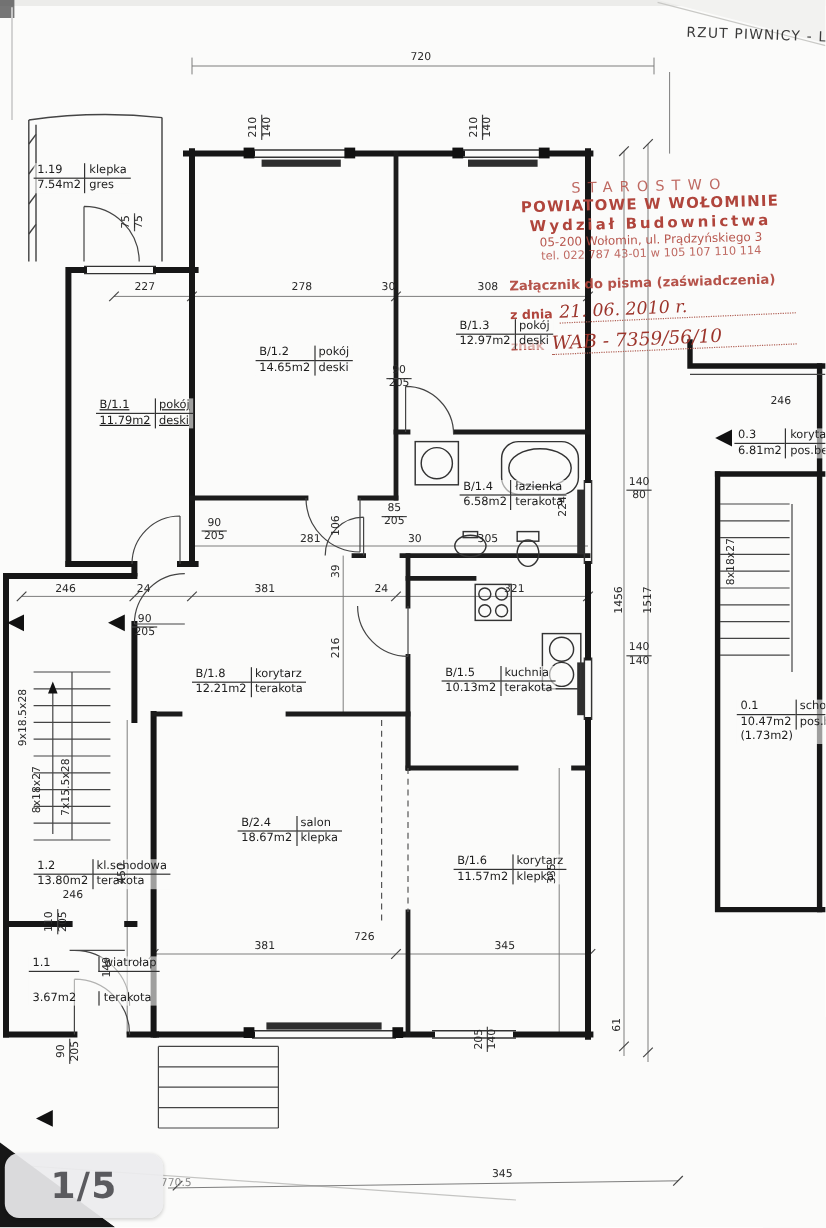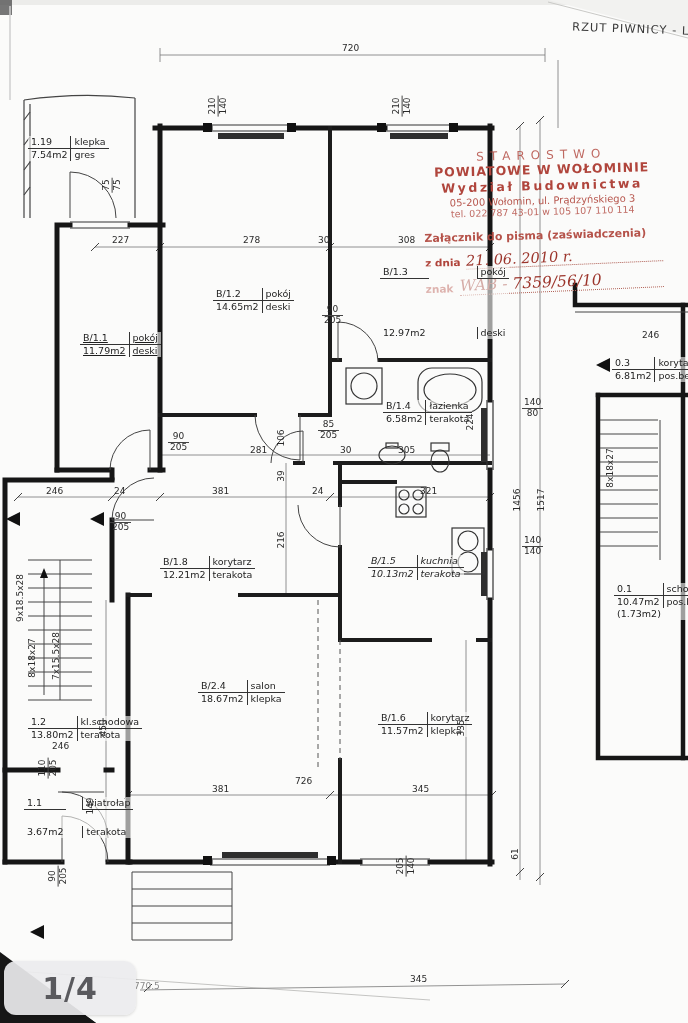--- a/index.html
+++ b/index.html
@@ -295,39 +295,39 @@
       <span class="c t rr">pokój</span>
   <span class="c">11.79m2</span>
       <span class="c rr">deski</span>
 </div>
 <div class="room" style="left:213px;top:288px;">
   <span class="c t">B/1.2</span>
       <span class="c t rr">pokój</span>
   <span class="c">14.65m2</span>
       <span class="c rr">deski</span>
 </div>
-<div class="room" style="left:380px;top:266px;gap:48px;">
+<div class="room" style="left:380px;top:266px;">
   <span class="c t">B/1.3</span>
       <span class="c t rr">pokój</span>
   <span class="c">12.97m2</span>
       <span class="c rr">deski</span>
 </div>
 <div class="room" style="left:383px;top:400px;">
   <span class="c t">B/1.4</span>
       <span class="c t rr">łazienka</span>
   <span class="c">6.58m2</span>
       <span class="c rr">terakota</span>
 </div>
 <div class="room" style="left:160px;top:518px;margin-top:38px;">
   <span class="c t">B/1.8</span>
       <span class="c t rr">korytarz</span>
   <span class="c">12.21m2</span>
       <span class="c rr">terakota</span>
 </div>
-<div class="room" style="left:368px;top:555px;font-style:italic;">
+<div class="room" style="left:368px;top:555px;">
   <span class="c t">B/1.5</span>
       <span class="c t rr">kuchnia</span>
   <span class="c">10.13m2</span>
       <span class="c rr">terakota</span>
 </div>
 <div class="room" style="left:198px;top:680px;">
   <span class="c t">B/2.4</span>
       <span class="c t rr">salon</span>
   <span class="c">18.67m2</span>
       <span class="c rr">klepka</span>
@@ -443,16 +443,16 @@
 <span class="dim" style="left:410px;top:975px;">345</span>
 <span class="dim g" style="left:134px;top:982px;text-align:center;">770.5</span>
 
 <span class="dim rot" style="left:20px;top:598px;">9x18.5x28</span>
 <span class="dim rot" style="left:32px;top:658px;">8x18x27</span>
 <span class="dim rot" style="left:56px;top:656px;">7x15.5x28</span>
 <span class="dim rot" style="left:610px;top:468px;">8x18x27</span>
 
 <div class="wedge"></div>
 <div class="badge">
-  <span>1/4</span>
+  <span>1/5</span>
 </div>
 
 </div>
 
 </body></html>

